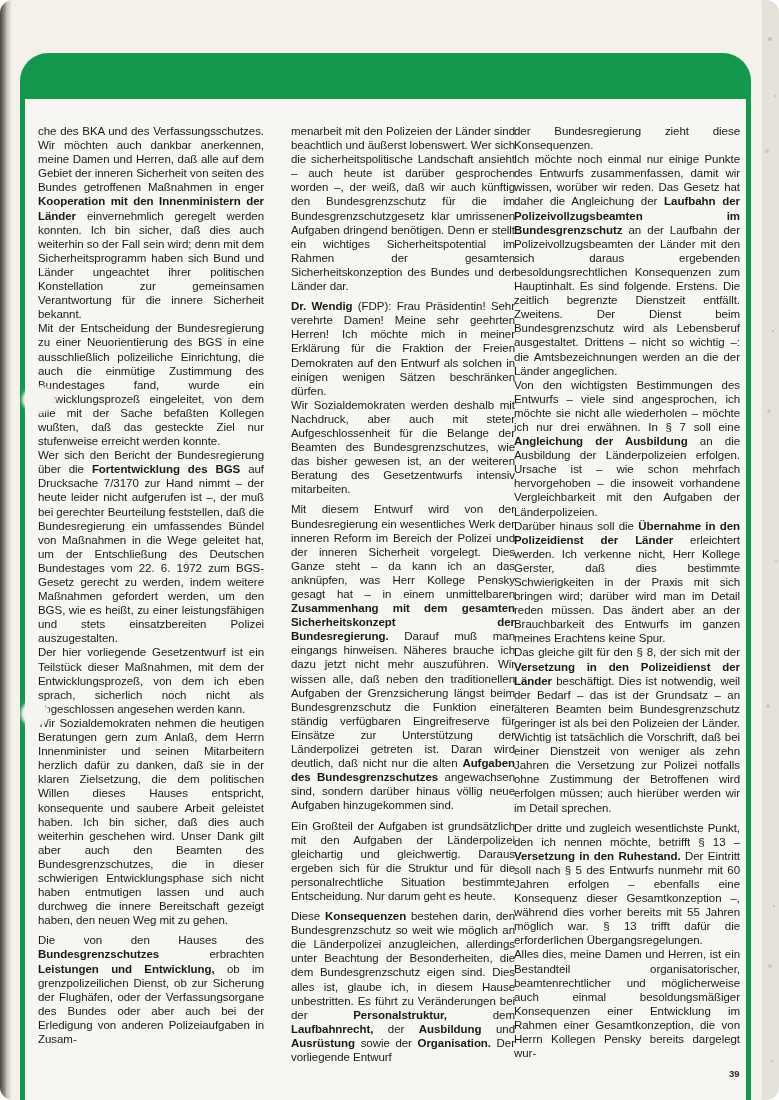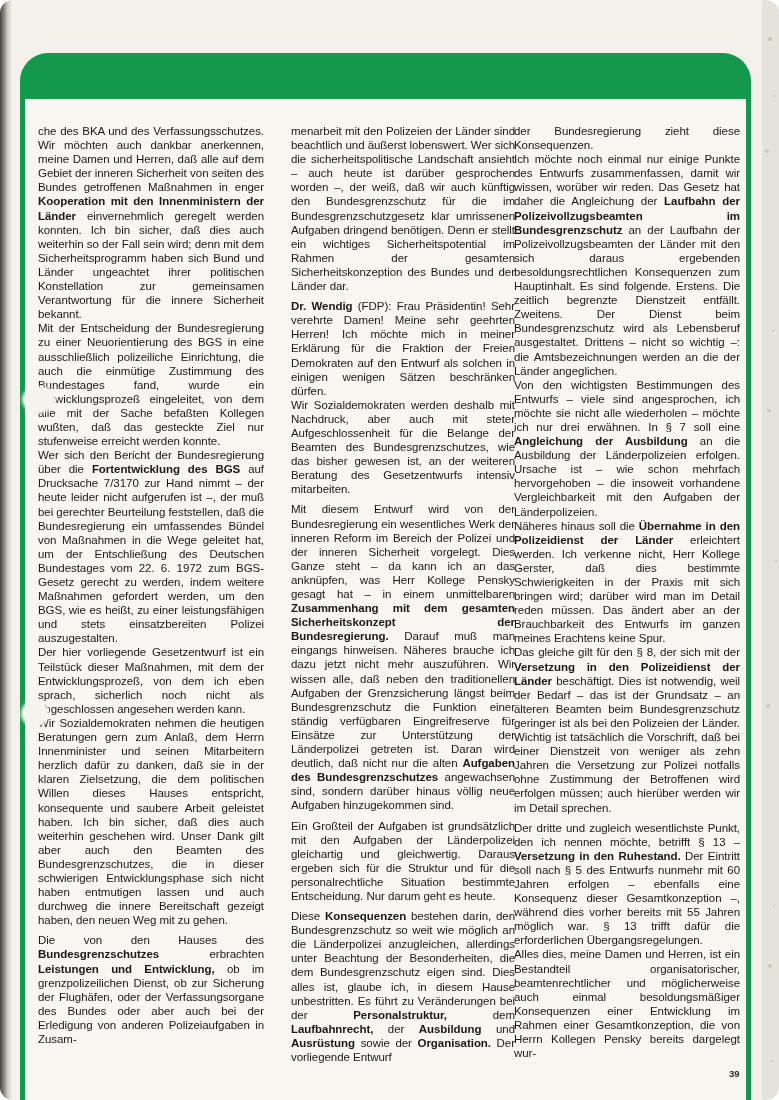--- a/index.html
+++ b/index.html
@@ -97,21 +97,21 @@
       <p class="para spaced"><b>Dr. Wendig</b><span> (FDP): Frau Präsidentin! Sehr verehrte Damen! Meine sehr geehrten Herren! Ich möchte mich in meiner Erklärung für die Fraktion der Freien Demokraten auf den Entwurf als solchen in einigen wenigen Sätzen beschränken dürfen.</span></p>
       <p class="para"><span>Wir Sozialdemokraten werden deshalb mit Nachdruck, aber auch mit steter Aufgeschlossenheit für die Belange der Beamten des Bundesgrenzschutzes, wie das bisher gewesen ist, an der weiteren Beratung des Gesetzentwurfs intensiv mitarbeiten.</span></p>
       <p class="para spaced"><span>Mit diesem Entwurf wird von der Bundesregierung ein wesentliches Werk der inneren Reform im Bereich der Polizei und der inneren Sicherheit vorgelegt. Dies Ganze steht – da kann ich an das anknüpfen, was Herr Kollege Pensky gesagt hat – in einem unmittelbaren </span><b>Zusammenhang mit dem gesamten Sicherheitskonzept der Bundesregierung.</b><span> Darauf muß man eingangs hinweisen. Näheres brauche ich dazu jetzt nicht mehr auszuführen. Wir wissen alle, daß neben den traditionellen Aufgaben der Grenzsicherung längst beim Bundesgrenzschutz die Funktion einer ständig verfügbaren Eingreifreserve für Einsätze zur Unterstützung der Länderpolizei getreten ist. Daran wird deutlich, daß nicht nur die alten </span><b>Aufgaben des Bundesgrenzschutzes</b><span> angewachsen sind, sondern darüber hinaus völlig neue Aufgaben hinzugekommen sind.</span></p>
       <p class="para spaced"><span>Ein Großteil der Aufgaben ist grundsätzlich mit den Aufgaben der Länderpolizei gleichartig und gleichwertig. Daraus ergeben sich für die Struktur und für die personalrechtliche Situation bestimmte Entscheidung. Nur darum geht es heute.</span></p>
       <p class="para spaced"><span>Diese </span><b>Konsequenzen</b><span> bestehen darin, den Bundesgrenzschutz so weit wie möglich an die Länderpolizei anzugleichen, allerdings unter Beachtung der Besonderheiten, die dem Bundesgrenzschutz eigen sind. Dies alles ist, glaube ich, in diesem Hause unbestritten. Es führt zu Veränderungen bei der </span><b>Personalstruktur,</b><span> dem </span><b>Laufbahnrecht,</b><span> der </span><b>Ausbildung</b><span> und </span><b>Ausrüstung</b><span> sowie der </span><b>Organisation.</b><span> Der vorliegende Entwurf</span></p>
     </div>
   <div class="col col-3">
       <p class="para"><span>der Bundesregierung zieht diese Konsequenzen.</span></p>
       <p class="para"><span>Ich möchte noch einmal nur einige Punkte des Entwurfs zusammenfassen, damit wir wissen, worüber wir reden. Das Gesetz hat daher die Angleichung der </span><b>Laufbahn der Polizeivollzugsbeamten im Bundesgrenzschutz</b><span> an der Laufbahn der Polizeivollzugsbeamten der Länder mit den sich daraus ergebenden besoldungsrechtlichen Konsequenzen zum Hauptinhalt. Es sind folgende. Erstens. Die zeitlich begrenzte Dienstzeit entfällt. Zweitens. Der Dienst beim Bundesgrenzschutz wird als Lebensberuf ausgestaltet. Drittens – nicht so wichtig –: die Amtsbezeichnungen werden an die der Länder angeglichen.</span></p>
       <p class="para"><span>Von den wichtigsten Bestimmungen des Entwurfs – viele sind angesprochen, ich möchte sie nicht alle wiederholen – möchte ich nur drei erwähnen. In § 7 soll eine </span><b>Angleichung der Ausbildung</b><span> an die Ausbildung der Länderpolizeien erfolgen. Ursache ist – wie schon mehrfach hervorgehoben – die insoweit vorhandene Vergleichbarkeit mit den Aufgaben der Länderpolizeien.</span></p>
-      <p class="para"><span>Näheres hinaus soll die </span><b>Übernahme in den Polizeidienst der Länder</b><span> erleichtert werden. Ich verkenne nicht, Herr Kollege Gerster, daß dies bestimmte Schwierigkeiten in der Praxis mit sich bringen wird; darüber wird man im Detail reden müssen. Das ändert aber an der Brauchbarkeit des Entwurfs im ganzen meines Erachtens keine Spur.</span></p>
+      <p class="para"><span>Darüber hinaus soll die </span><b>Übernahme in den Polizeidienst der Länder</b><span> erleichtert werden. Ich verkenne nicht, Herr Kollege Gerster, daß dies bestimmte Schwierigkeiten in der Praxis mit sich bringen wird; darüber wird man im Detail reden müssen. Das ändert aber an der Brauchbarkeit des Entwurfs im ganzen meines Erachtens keine Spur.</span></p>
       <p class="para"><span>Das gleiche gilt für den § 8, der sich mit der </span><b>Versetzung in den Polizeidienst der Länder</b><span> beschäftigt. Dies ist notwendig, weil der Bedarf – das ist der Grundsatz – an älteren Beamten beim Bundesgrenzschutz geringer ist als bei den Polizeien der Länder. Wichtig ist tatsächlich die Vorschrift, daß bei einer Dienstzeit von weniger als zehn Jahren die Versetzung zur Polizei notfalls ohne Zustimmung der Betroffenen wird erfolgen müssen; auch hierüber werden wir im Detail sprechen.</span></p>
       <p class="para spaced"><span>Der dritte und zugleich wesentlichste Punkt, den ich nennen möchte, betrifft § 13 – </span><b>Versetzung in den Ruhestand.</b><span> Der Eintritt soll nach § 5 des Entwurfs nunmehr mit 60 Jahren erfolgen – ebenfalls eine Konsequenz dieser Gesamtkonzeption –, während dies vorher bereits mit 55 Jahren möglich war. § 13 trifft dafür die erforderlichen Übergangsregelungen.</span></p>
       <p class="para"><span>Alles dies, meine Damen und Herren, ist ein Bestandteil organisatorischer, beamtenrechtlicher und möglicherweise auch einmal besoldungsmäßiger Konsequenzen einer Entwicklung im Rahmen einer Gesamtkonzeption, die von Herrn Kollegen Pensky bereits dargelegt wur-</span></p>
     </div>
 
   <div class="blob blob-1"></div>
   <div class="blob blob-2"></div>
 
   <div class="pagenum">39</div>
 

